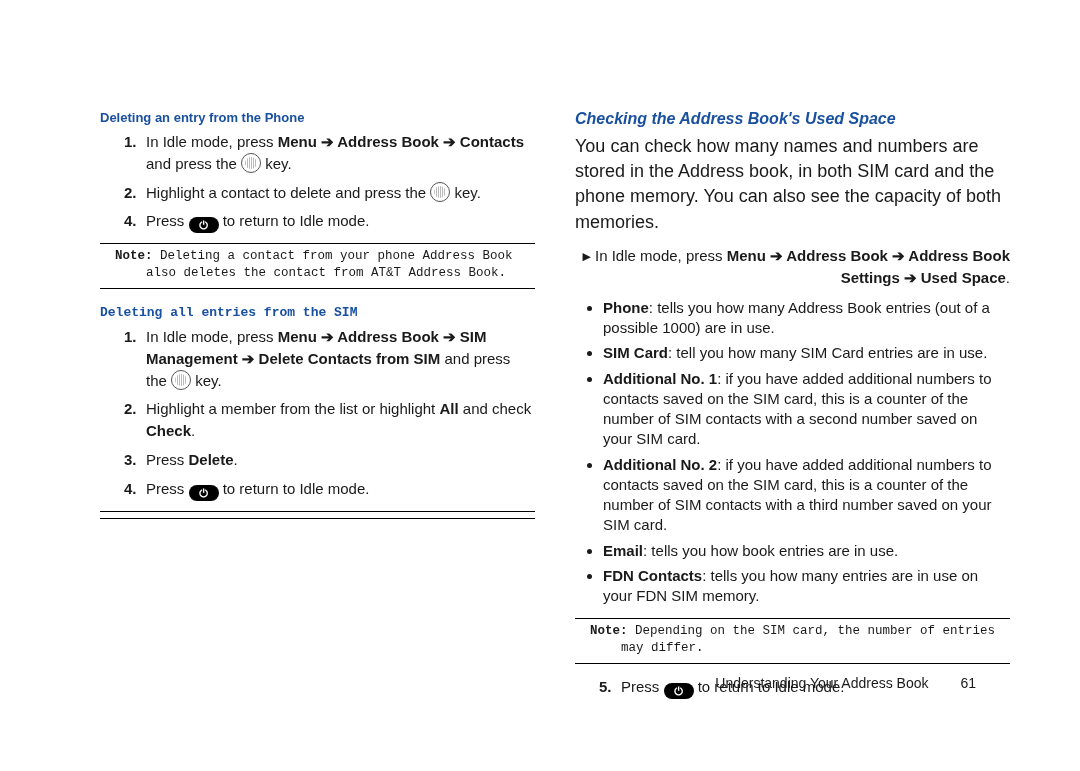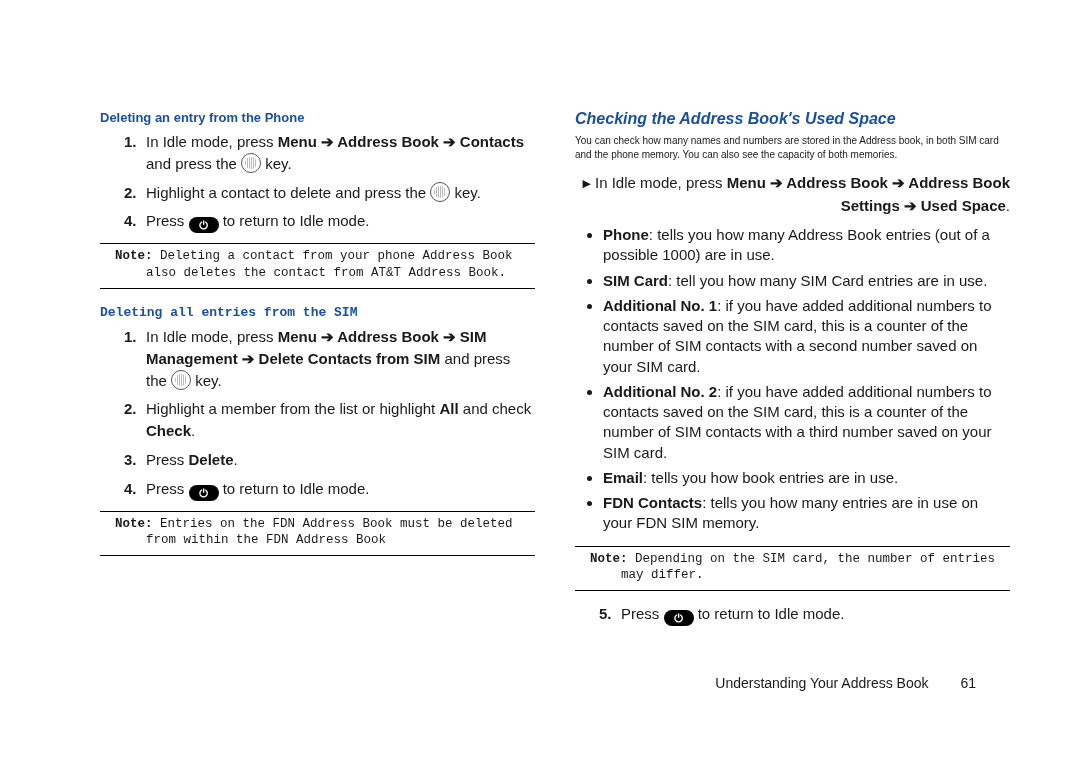--- a/index.html
+++ b/index.html
@@ -53,21 +53,21 @@
   .note {
     font-size: 12.5px;
     line-height: 1.35;
     margin: 0;
     padding: 0 0 0 46px;
     text-indent: -31px;
     font-family: Liberation Mono, monospace;
   }
   .note b { font-weight: bold; }
   .para {
-    font-size: 10px;
+    font-size: 18px;
     line-height: 1.4;
     margin: 4px 0 10px 0;
   }
   .tri-line {
     font-size: 15px;
     line-height: 1.5;
     margin: 0 0 8px 0;
     padding-left: 18px;
     text-indent: -18px;
     text-align: right;
@@ -145,21 +145,20 @@
       <hr class="note-rule">
 
       <div class="h3" style="margin-top:16px;font-family:Liberation Mono, monospace;">Deleting all entries from the SIM</div>
       <ol class="list" style="list-style:none;">
         <li><span class="num">1.</span><span>In Idle mode, press </span><b>Menu ➔ Address Book ➔ SIM Management ➔ Delete Contacts from SIM</b><span> and press the </span><span class="key-circle"></span><span> key.</span></li>
         <li><span class="num">2.</span><span>Highlight a member from the list or highlight </span><b>All</b><span> and check </span><b>Check</b><span>.</span></li>
         <li><span class="num">3.</span><span>Press </span><b>Delete</b><span>.</span></li>
         <li><span class="num">4.</span><span>Press </span><span class="key-end">⏻</span><span> to return to Idle mode.</span></li>
       </ol>
       <hr class="note-rule">
-      <p class="note"><b>Note:</b><span> Entries on the FDN Address Book must be deleted from within the FDN Address Book</span></p>
       <hr class="note-rule">
     </div>
 
     <div class="col">
       <div class="h3i">Checking the Address Book's Used Space</div>
       <p class="para">You can check how many names and numbers are stored in the Address book, in both SIM card and the phone memory. You can also see the capacity of both memories.</p>
 
       <div class="tri-line">
         <span class="tri">▶</span><span>In Idle mode, press </span><b>Menu ➔ Address Book ➔ Address Book Settings ➔ Used Space</b><span>.</span>
       </div>

